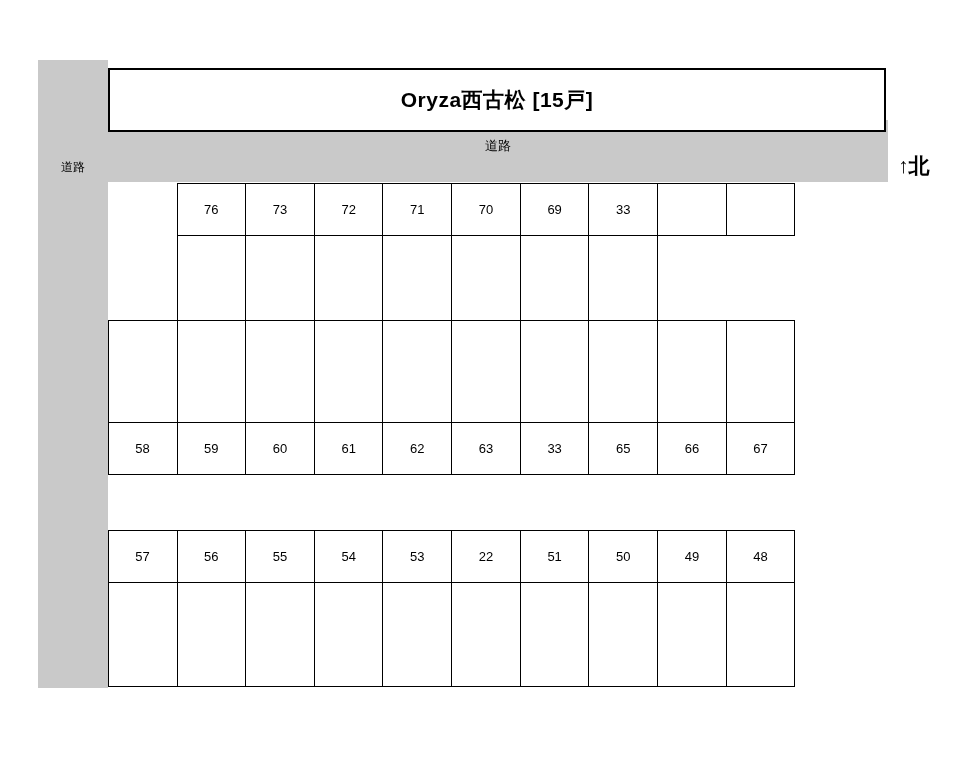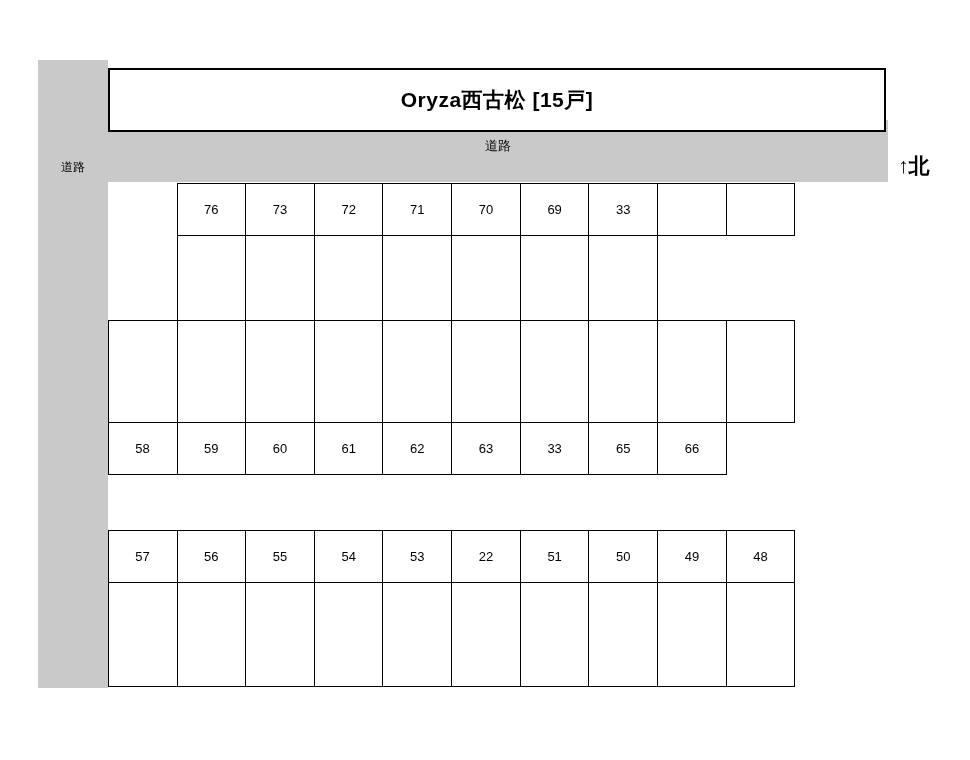--- a/index.html
+++ b/index.html
@@ -173,20 +173,21 @@
     <div class="cell blank"></div>
     <div class="cell">58</div>
     <div class="cell">59</div>
     <div class="cell">60</div>
     <div class="cell">61</div>
     <div class="cell">62</div>
     <div class="cell">63</div>
     <div class="cell">33</div>
     <div class="cell">65</div>
     <div class="cell">66</div>
+    <div class="cell">67</div>
   </div>
 <div class="grid" id="block-c">
     <div class="cell">57</div>
     <div class="cell">56</div>
     <div class="cell">55</div>
     <div class="cell">54</div>
     <div class="cell">53</div>
     <div class="cell">22</div>
     <div class="cell">51</div>
     <div class="cell">50</div>

